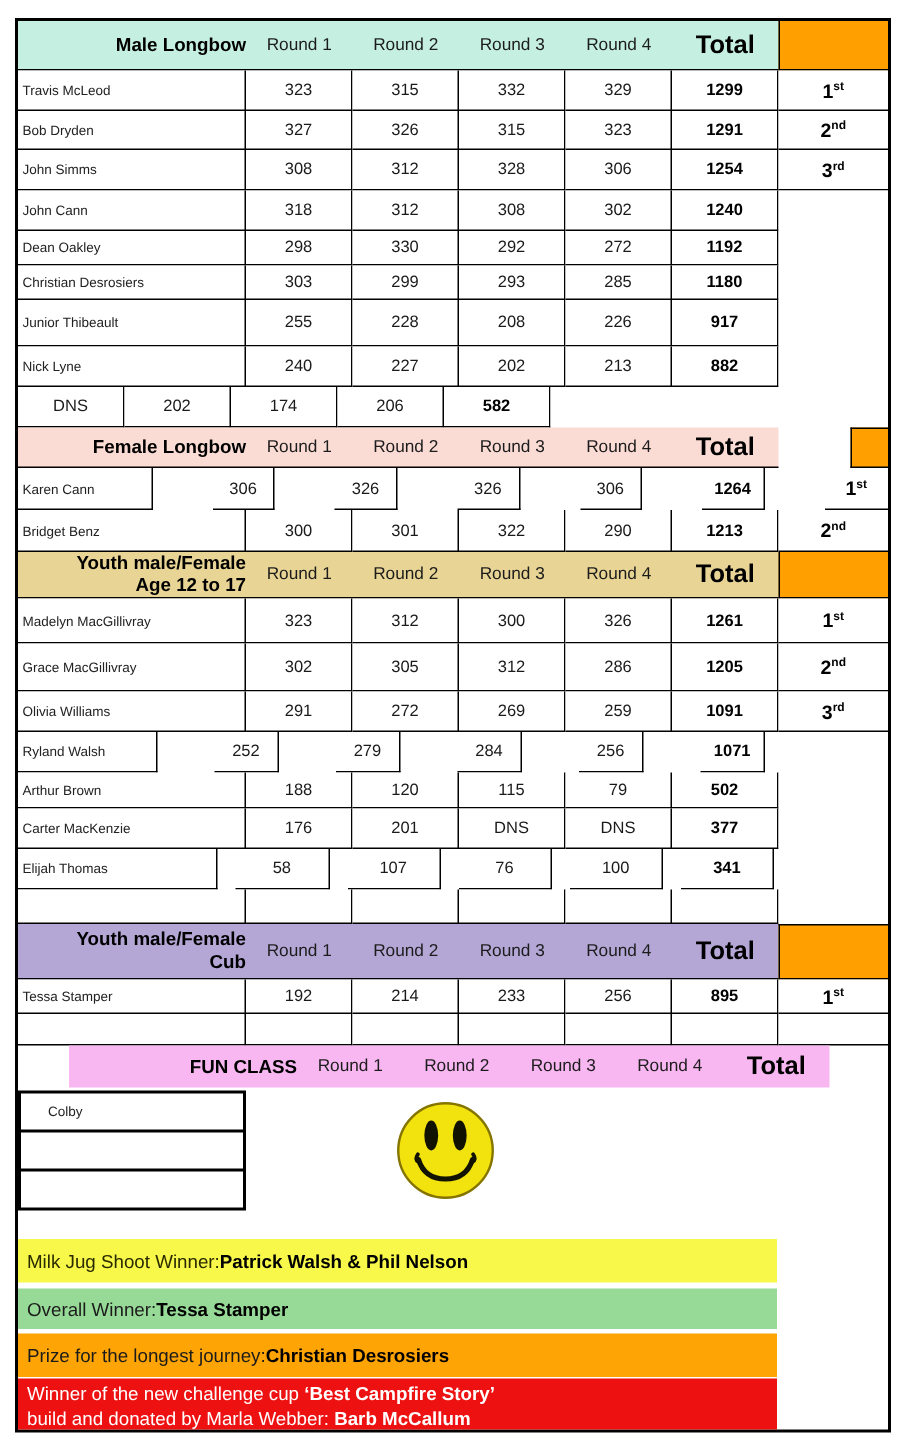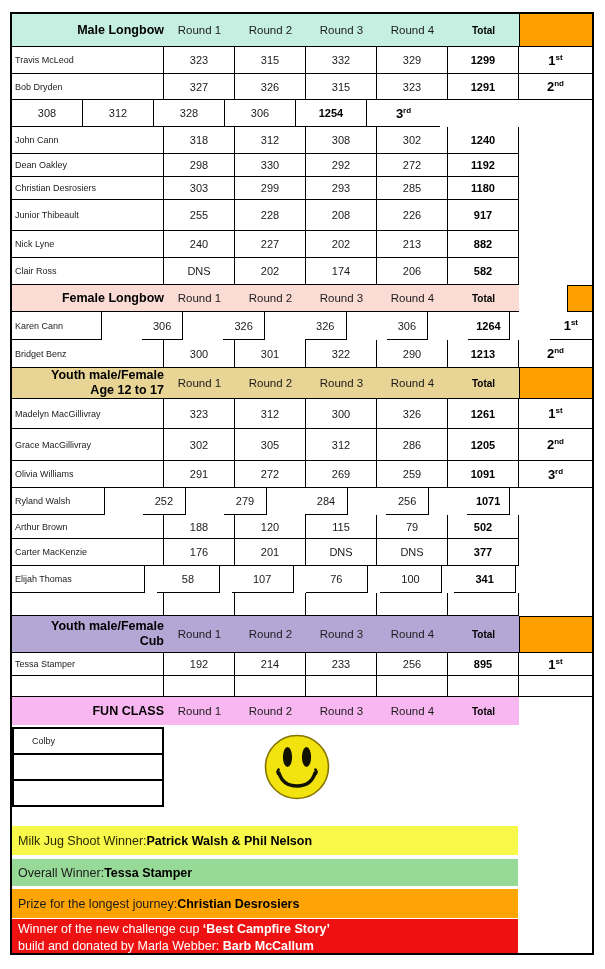--- a/index.html
+++ b/index.html
@@ -8,21 +8,21 @@
   .outer{position:absolute;left:10px;top:12px;width:584px;height:943px;
          border:2px solid #000;box-sizing:border-box;background:#fff;}
   .tr{display:flex;box-sizing:border-box;}
   
   .band{display:flex;width:507px;box-sizing:border-box;border-bottom:1px solid #000;}
   .band.no-bottom{border-bottom:none;}
   .hcell{box-sizing:border-box;display:flex;align-items:center;justify-content:center;}
   .hname{width:152px;flex-direction:column;align-items:flex-end;justify-content:center;
          padding-left:4px;font-weight:bold;font-size:12.5px;line-height:1.2;}
   .hround{width:71px;font-size:11.5px;color:#1c1c1c;}
-  .htotal{width:71px;font-size:10px;font-weight:bold;}
+  .htotal{width:71px;font-size:17px;font-weight:bold;}
   .ocell{width:73px;box-sizing:border-box;border-left:1px solid #000;border-bottom:1px solid #000;}
   .ocell.topline{border-top:1px solid #000;}
   .spacer73{width:73px;}
   
   .td{box-sizing:border-box;display:flex;align-items:center;
       border-right:1px solid #000;border-bottom:1px solid #000;background:#fff;}
   .td.name{width:152px;padding-left:3px;font-size:9px;color:#222;}
   .td.score{width:71px;justify-content:center;font-size:11px;color:#1a1a1a;}
   .td.total{width:71px;justify-content:center;font-size:11px;font-weight:bold;}
   .td.place{width:73px;border-right:none;border-bottom:none;justify-content:center;
@@ -86,20 +86,21 @@
           <div class="td score">326</div>
           <div class="td score">315</div>
           <div class="td score">323</div>
           <div class="td total">1291</div>
           <div class="td place pb">
             <span>2</span>
             <sup>nd</sup>
           </div>
         </div>
         <div class="tr" style="height: 27px;">
+          <div class="td name">John Simms</div>
           <div class="td score">308</div>
           <div class="td score">312</div>
           <div class="td score">328</div>
           <div class="td score">306</div>
           <div class="td total">1254</div>
           <div class="td place pb">
             <span>3</span>
             <sup>rd</sup>
           </div>
         </div>
@@ -142,21 +143,20 @@
         <div class="tr" style="height: 27px;">
           <div class="td name">Nick Lyne</div>
           <div class="td score">240</div>
           <div class="td score">227</div>
           <div class="td score">202</div>
           <div class="td score">213</div>
           <div class="td total">882</div>
           <div class="td place"></div>
         </div>
         <div class="tr" style="height: 27px;">
-          <div class="td name">Clair Ross</div>
           <div class="td score">DNS</div>
           <div class="td score">202</div>
           <div class="td score">174</div>
           <div class="td score">206</div>
           <div class="td total">582</div>
           <div class="td place"></div>
         </div>
         <div class="tr header" style="height: 27px; gap: 48px;">
           <div class="band" style="background: rgb(251, 220, 213);">
             <div class="hcell hname">
@@ -317,21 +317,21 @@
         </div>
         <div class="tr" style="height: 21px;">
           <div class="td name"></div>
           <div class="td score"></div>
           <div class="td score"></div>
           <div class="td score"></div>
           <div class="td score"></div>
           <div class="td total"></div>
           <div class="td place pb"></div>
         </div>
-        <div class="tr header" style="height: 28px;">
+        <div class="tr header" style="height: 28px; padding-left: 34px;">
           <div class="band no-bottom" style="background: rgb(249, 183, 242);">
             <div class="hcell hname">
               <div>FUN CLASS</div>
             </div>
             <div class="hcell hround">Round 1</div>
             <div class="hcell hround">Round 2</div>
             <div class="hcell hround">Round 3</div>
             <div class="hcell hround">Round 4</div>
             <div class="hcell htotal">Total</div>
           </div>

